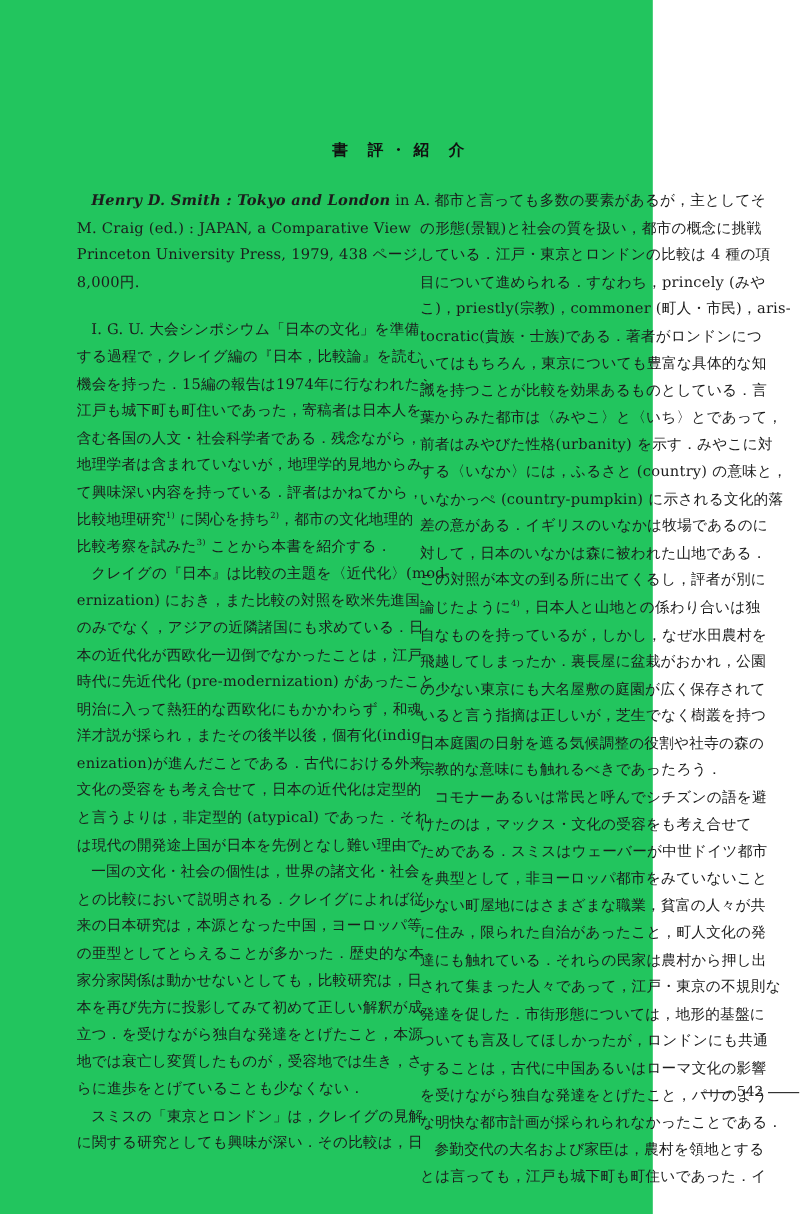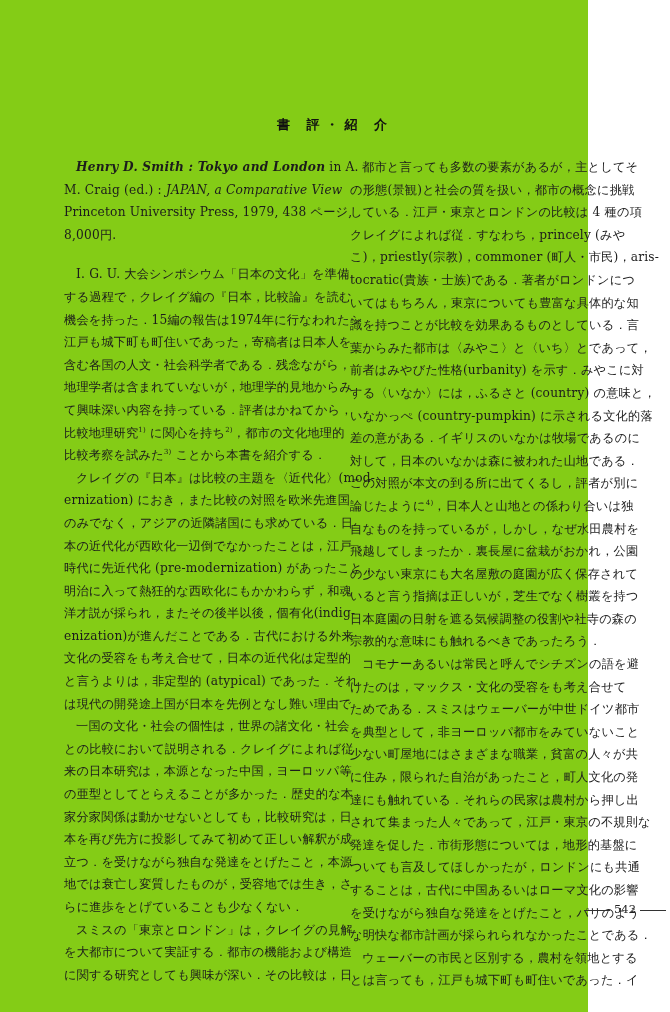--- a/index.html
+++ b/index.html
@@ -1,36 +1,36 @@
 <!DOCTYPE html>
 <html><head>
 <meta charset="utf-8">
 <style>
   html, body { margin: 0; padding: 0; }
   body {
     width: 670px; height: 1012px; background: #ffffff; position: relative; overflow: hidden;
     font-family: "DejaVu Serif", "Liberation Serif", serif; color: #1a1a1a;
   }
-  .page { position: absolute; left: 0; top: 0; width: 588px; height: 1012px; background: #84cc16; }
+  .page { position: absolute; left: 0; top: 0; width: 544px; height: 1012px; background: #22c55e; }
   .section-title {
     position: absolute; top: 116px; left: 0; width: 670px; text-align: center;
     font-family: "DejaVu Sans", "Liberation Sans", sans-serif; font-weight: bold;
     font-size: 13px; letter-spacing: 6px; color: #111;
   }
   .col { position: absolute; }
   .col-left { left: 76px; top: 156px; width: 262px; }
   .col-right { left: 350px; top: 156px; width: 262px; }
   .line {
     height: 22.6px; line-height: 22.6px; font-size: 12.2px; white-space: nowrap;
     letter-spacing: 0.2px; color: #1c1c1c;
   }
   .gap { height: 17px; }
   .indent { padding-left: 12px; }
   .bold { font-weight: bold; font-style: italic; }
-  .it { font-style: italic; }
+  .it { }
   sup { font-size: 7px; line-height: 0; vertical-align: 5px; }
   .footer {
     position: absolute; top: 902px; left: 0; width: 670px; text-align: right;
     font-size: 11.5px; color: #222;
   }
   .footer .dash { display: inline-block; width: 26px; border-top: 1px solid #333; vertical-align: middle; margin: 0 4px; }
 </style>
 </head>
 <body>
 
@@ -67,32 +67,31 @@
         <div class="line indent"><span>一国の文化・社会の個性は，世界の諸文化・社会</span></div>
         <div class="line"><span>との比較において説明される．クレイグによれば従</span></div>
         <div class="line"><span>来の日本研究は，本源となった中国，ヨーロッパ等</span></div>
         <div class="line"><span>の亜型としてとらえることが多かった．歴史的な本</span></div>
         <div class="line"><span>家分家関係は動かせないとしても，比較研究は，日</span></div>
         <div class="line"><span>本を再び先方に投影してみて初めて正しい解釈が成</span></div>
         <div class="line"><span>立つ．を受けながら独自な発達をとげたこと，本源</span></div>
         <div class="line"><span>地では衰亡し変質したものが，受容地では生き，さ</span></div>
         <div class="line"><span>らに進歩をとげていることも少なくない．</span></div>
         <div class="line indent"><span>スミスの「東京とロンドン」は，クレイグの見解</span></div>
-        <div class="line"><span>を大都市について実証する．都市の機能および構造</span></div>
         <div class="line"><span>に関する研究としても興味が深い．その比較は，日</span></div>
         <div class="line"></div>
       </div>
   </div>
 
   <div class="col col-right">
     <div id="right-lines">
         <div class="line indent"><span>都市と言っても多数の要素があるが，主としてそ</span></div>
         <div class="line"><span>の形態(景観)と社会の質を扱い，都市の概念に挑戦</span></div>
         <div class="line"><span>している．江戸・東京とロンドンの比較は 4 種の項</span></div>
-        <div class="line"><span>クレイグによれば従．すなわち，princely (みや</span></div>
+        <div class="line"><span>目について進められる．すなわち，princely (みや</span></div>
         <div class="line"><span>こ)，priestly(宗教)，commoner (町人・市民)，aris-</span></div>
         <div class="line"><span>tocratic(貴族・士族)である．著者がロンドンにつ</span></div>
         <div class="line"><span>いてはもちろん，東京についても豊富な具体的な知</span></div>
         <div class="line"><span>識を持つことが比較を効果あるものとしている．言</span></div>
         <div class="line"><span>葉からみた都市は〈みやこ〉と〈いち〉とであって，</span></div>
         <div class="line"><span>前者はみやびた性格(urbanity) を示す．みやこに対</span></div>
         <div class="line"><span>する〈いなか〉には，ふるさと (country) の意味と，</span></div>
         <div class="line"><span>いなかっぺ (country-pumpkin) に示される文化的落</span></div>
         <div class="line"><span>差の意がある．イギリスのいなかは牧場であるのに</span></div>
         <div class="line"><span>対して，日本のいなかは森に被われた山地である．</span></div>
@@ -110,21 +109,21 @@
         <div class="line"><span>を典型として，非ヨーロッパ都市をみていないこと</span></div>
         <div class="line"><span>少ない町屋地にはさまざまな職業，貧富の人々が共</span></div>
         <div class="line"><span>に住み，限られた自治があったこと，町人文化の発</span></div>
         <div class="line"><span>達にも触れている．それらの民家は農村から押し出</span></div>
         <div class="line"><span>されて集まった人々であって，江戸・東京の不規則な</span></div>
         <div class="line"><span>発達を促した．市街形態については，地形的基盤に</span></div>
         <div class="line"><span>ついても言及してほしかったが，ロンドンにも共通</span></div>
         <div class="line"><span>することは，古代に中国あるいはローマ文化の影響</span></div>
         <div class="line"><span>を受けながら独自な発達をとげたこと，パリのよう</span></div>
         <div class="line"><span>な明快な都市計画が採られられなかったことである．</span></div>
-        <div class="line indent"><span>ウェーバーの市民と区別する，農村を領地とする</span></div>
+        <div class="line indent"><span>参勤交代の大名および家臣は，農村を領地とする</span></div>
         <div class="line"><span>とは言っても，江戸も城下町も町住いであった．イ</span></div>
       </div>
   </div>
 
   <div class="footer">
     <span class="dash"></span><span>542</span><span class="dash"></span>
   </div>
 </div>
 
 </body></html>

